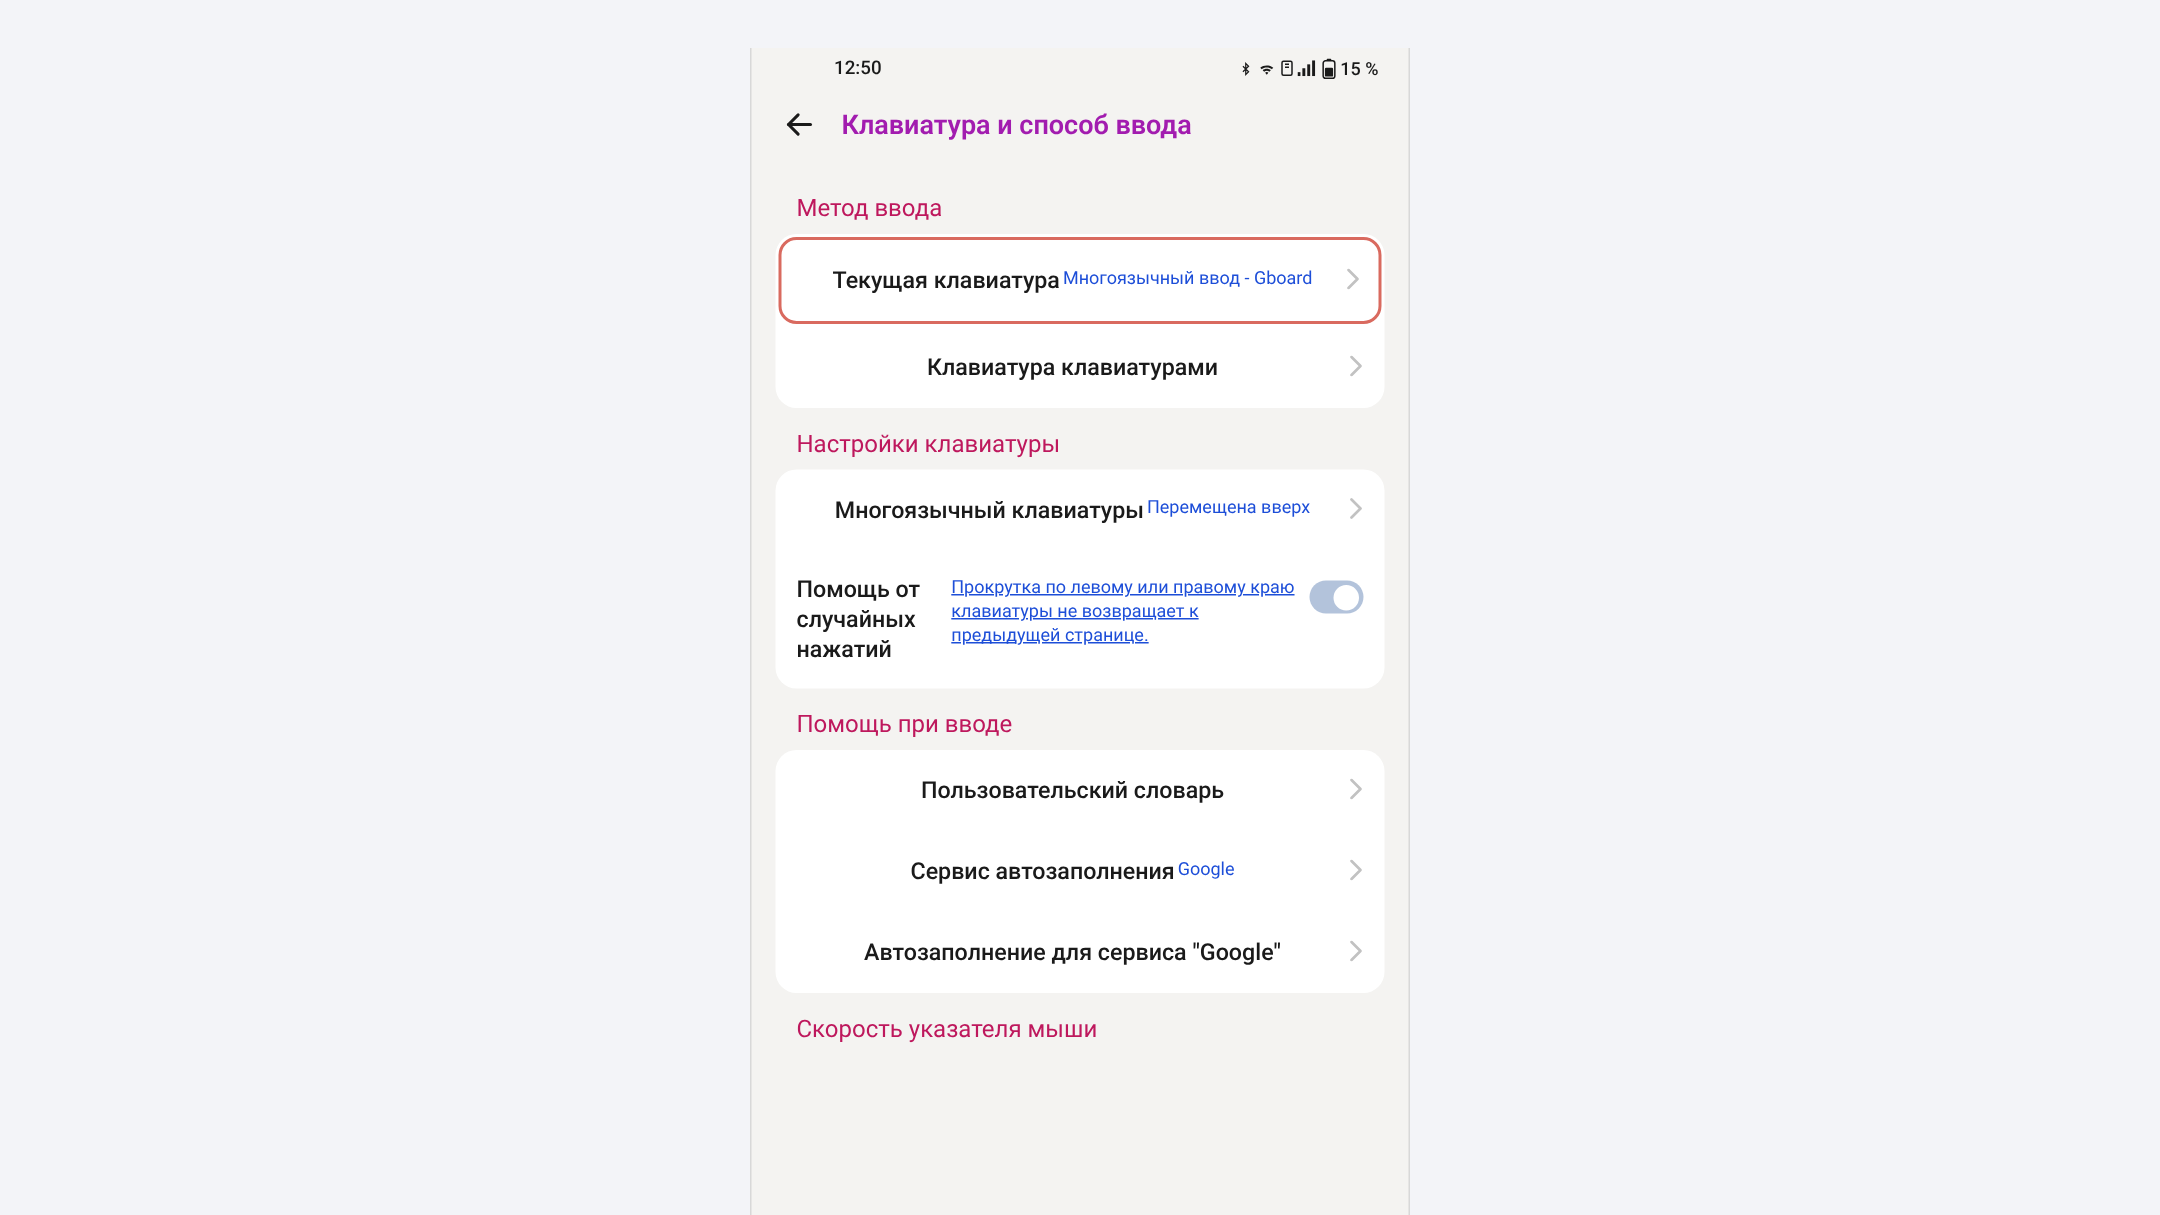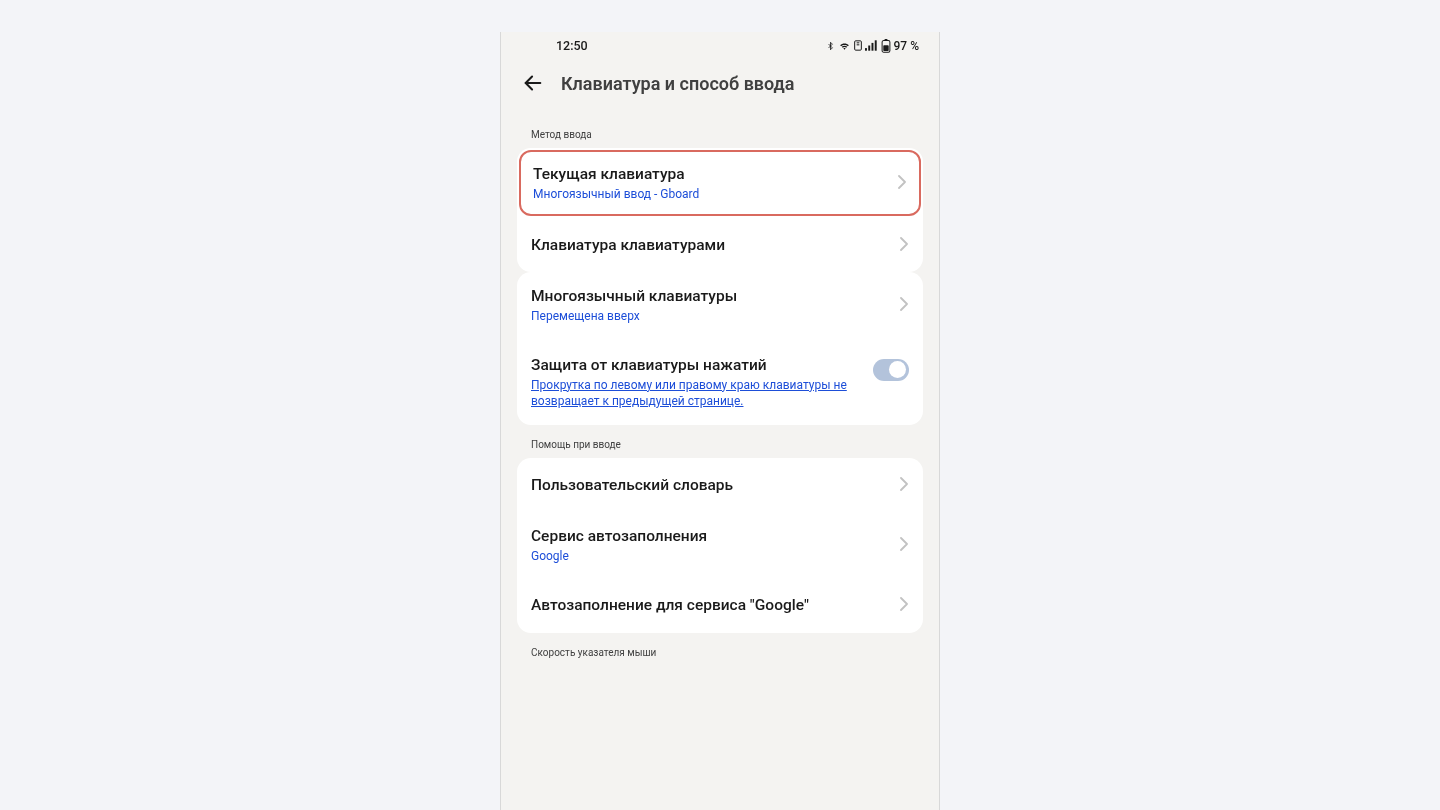--- a/index.html
+++ b/index.html
@@ -48,44 +48,43 @@
     width: 24px;
     height: 24px;
     display: flex;
     align-items: center;
     justify-content: center;
     cursor: pointer;
   }
   .header-title {
     font-size: 18px;
     font-weight: 600;
-    color: #404040;
+    color: #a21caf;
   }
   .section-label {
-    font-size: 10px;
-    color: #404040;
+    font-size: 16px;
+    color: #be185d;
     padding: 14px 30px 8px 30px;
   }
   .card {
     background: #ffffff;
     margin: 0 16px;
     border-radius: 14px;
     overflow: hidden;
   }
   .row {
     display: flex;
     align-items: center;
     padding: 14px 14px 14px 14px;
     cursor: pointer;
     min-height: 54px;
   }
   .row-content {
     flex: 1;
     display: flex;
-    flex-direction: column;
     gap: 2px;
     justify-content: center;
   }
   .row-title {
     font-size: 15.5px;
     font-weight: 500;
     color: #1a1a1a;
     line-height: 1.3;
   }
   .row-subtitle {
@@ -156,21 +155,21 @@
             <rect x="15" y="0" width="3" height="16"></rect>
           </svg>
       </span>
       <span class="status-icon">
         <svg width="10" height="14" viewBox="0 0 12 18" fill="none">
             <rect x="1" y="2" width="10" height="15" rx="2" stroke="#1a1a1a" stroke-width="1.3"></rect>
             <rect x="4" y="0" width="4" height="2" rx="1" fill="#1a1a1a"></rect>
             <rect x="2.5" y="8" width="7" height="7.5" rx="1" fill="#1a1a1a"></rect>
           </svg>
       </span>
-      <span>97 %</span>
+      <span>15 %</span>
     </div>
   </div>
 
   <div class="header">
     <div class="back-btn">
       <svg width="22" height="22" viewBox="0 0 24 24" fill="none" stroke="#1a1a1a" stroke-width="2.2" stroke-linecap="round" stroke-linejoin="round">
           <line x1="20" y1="12" x2="4" y2="12"></line>
           <polyline points="11 5 4 12 11 19"></polyline>
         </svg>
     </div>
@@ -197,35 +196,36 @@
         <div class="row-title">Клавиатура клавиатурами</div>
       </div>
       <span class="chevron">
         <svg width="10" height="14" viewBox="0 0 8 14" fill="none" stroke="currentColor" stroke-width="1.8" stroke-linecap="round" stroke-linejoin="round">
             <polyline points="1 1 7 7 1 13"></polyline>
           </svg>
       </span>
     </div>
   </div>
 
+  <div class="section-label">Настройки клавиатуры</div>
   <div class="card">
     <div class="row">
       <div class="row-content">
         <div class="row-title">Многоязычный клавиатуры</div>
         <div class="row-subtitle">Перемещена вверх</div>
       </div>
       <span class="chevron">
         <svg width="10" height="14" viewBox="0 0 8 14" fill="none" stroke="currentColor" stroke-width="1.8" stroke-linecap="round" stroke-linejoin="round">
             <polyline points="1 1 7 7 1 13"></polyline>
           </svg>
       </span>
     </div>
     <div class="row" style="align-items:flex-start; padding-top:16px; padding-bottom:16px;">
       <div class="row-content">
-        <div class="row-title">Защита от клавиатуры нажатий</div>
+        <div class="row-title">Помощь от случайных нажатий</div>
         <div class="row-subtitle multiline">Прокрутка по левому или правому краю клавиатуры не возвращает к предыдущей странице.</div>
       </div>
       <div class="toggle" style="margin-top:4px;">
         <div class="toggle-knob"></div>
       </div>
     </div>
   </div>
 
   <div class="section-label">Помощь при вводе</div>
   <div class="card">

